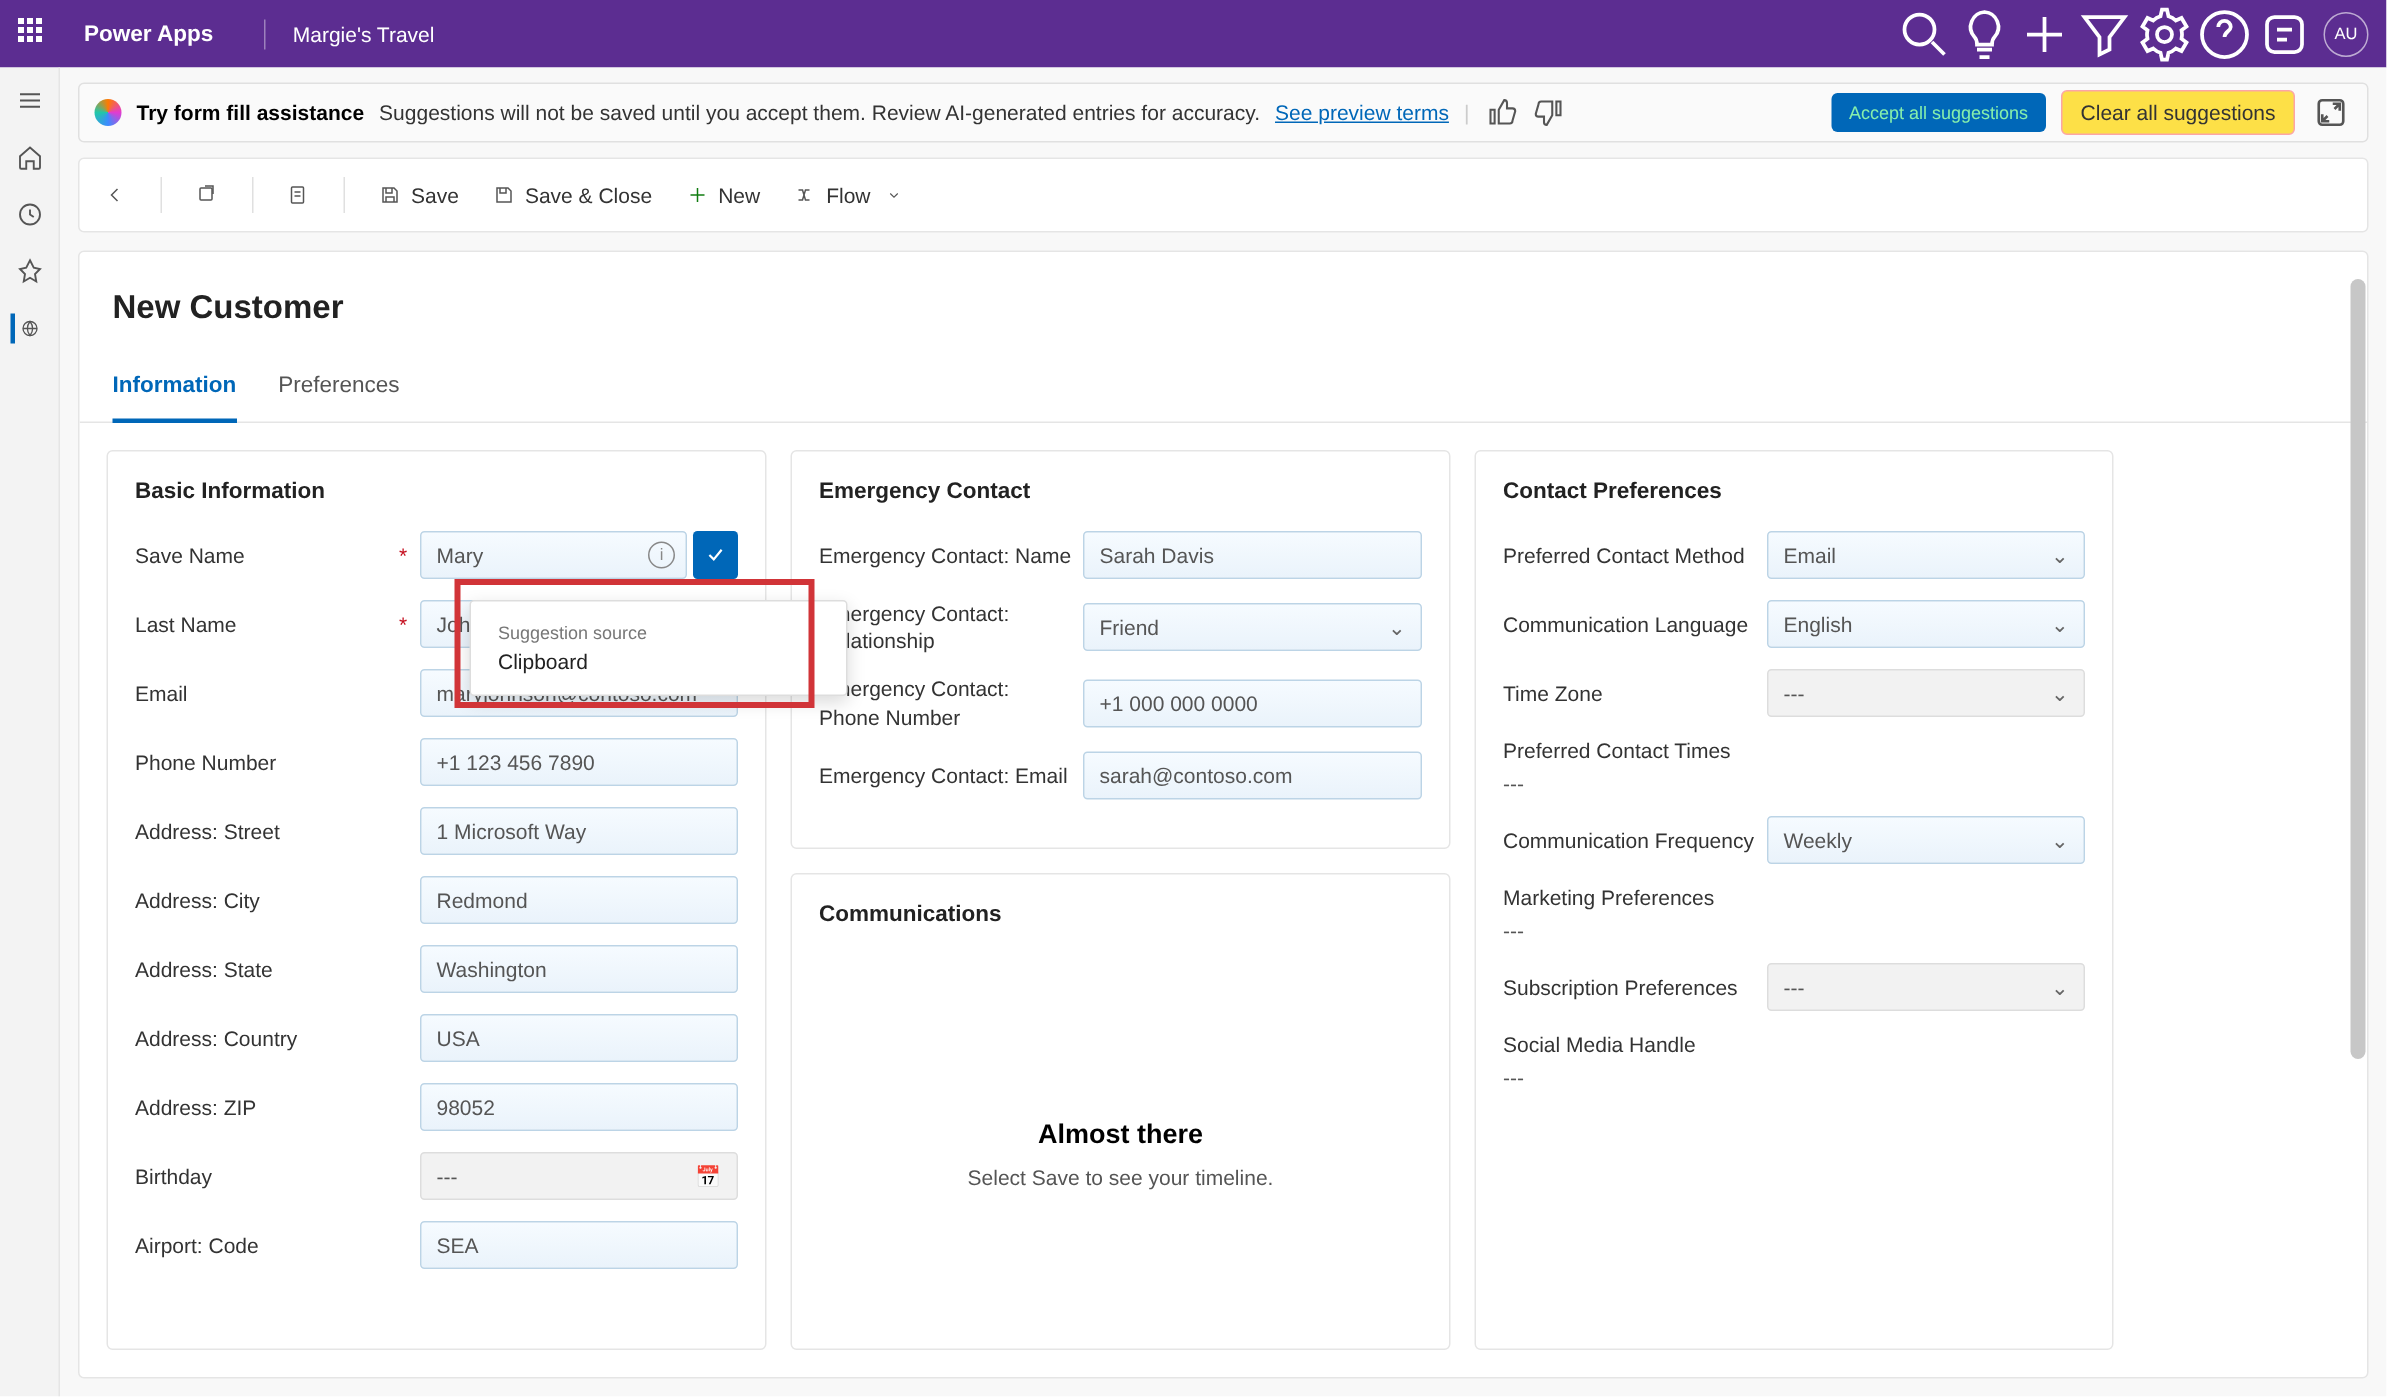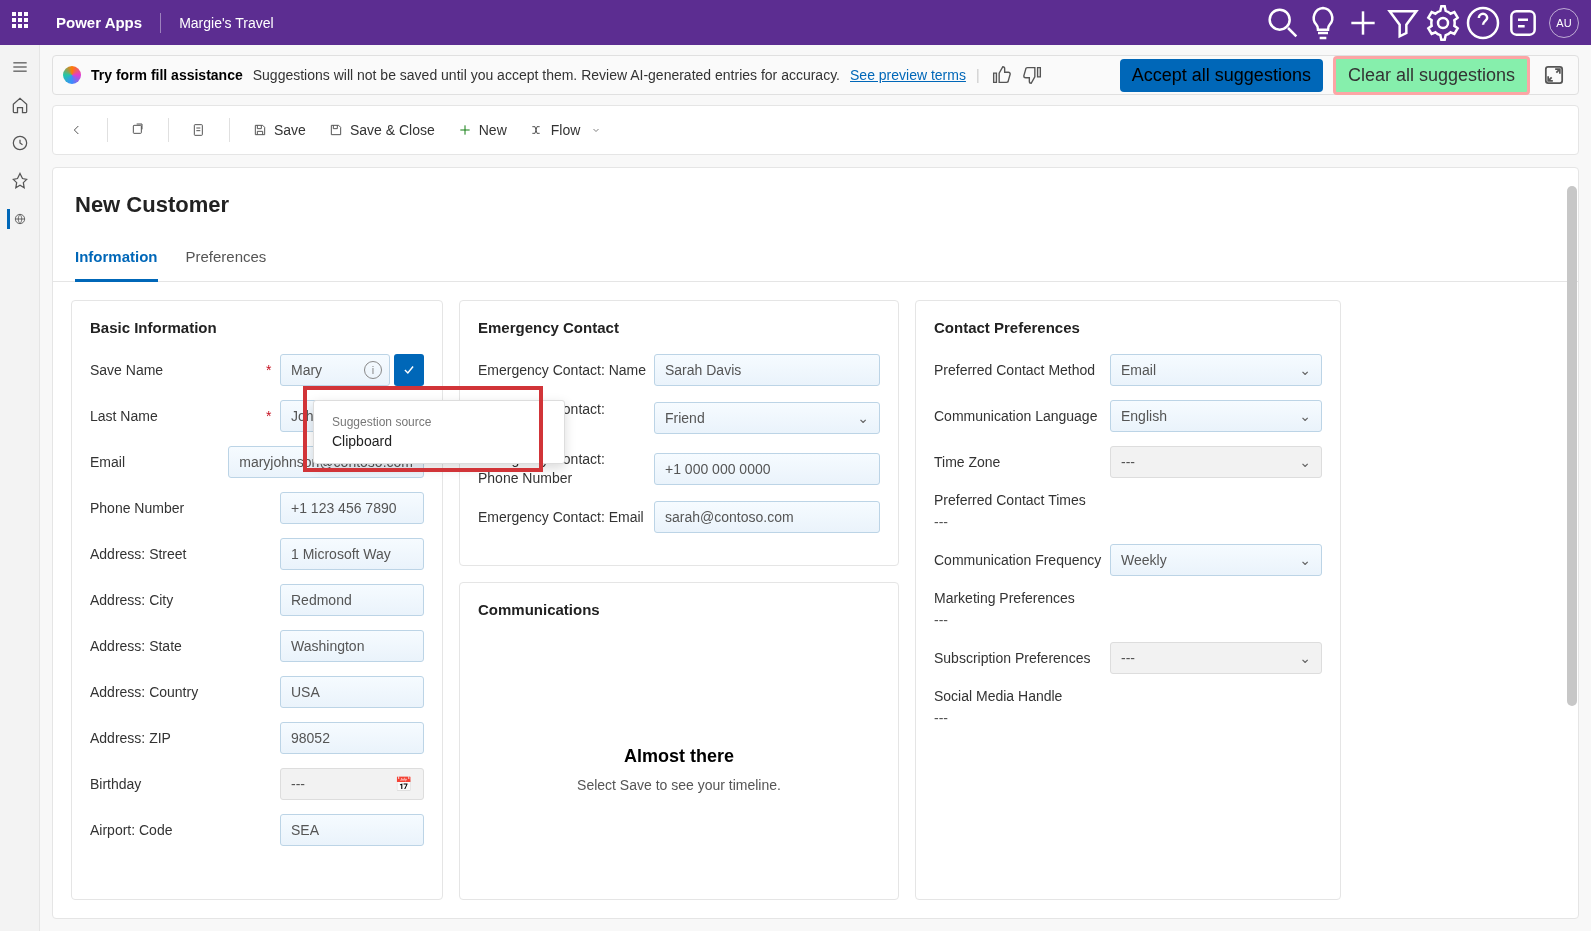--- a/index.html
+++ b/index.html
@@ -2,21 +2,21 @@
 <html><head>
 <meta charset="utf-8">
 <style>
 * { box-sizing: border-box; margin: 0; padding: 0; font-family: "Segoe UI", -apple-system, sans-serif; }
 html, body { width: 1591px; height: 931px; overflow: hidden; background: #fff; }
 
 
 .topbar { height: 45px; background: #5c2d91; display: flex; align-items: center; color: #fff; padding: 0 12px; }
 .topbar .waffle { width: 22px; height: 22px; display: grid; grid-template-columns: repeat(3,4px); grid-template-rows: repeat(3,4px); gap: 2px; margin-right: 22px; cursor: pointer; }
 .topbar .waffle span { background: #fff; }
-.topbar .app-title { font-size: 15px; font-weight: 600; margin-right: 18px; }
+.topbar .app-title { font-size: 15px; font-weight: 600; margin-right: 34px; }
 .topbar .divider { width: 1px; height: 20px; background: rgba(255,255,255,.4); margin-right: 18px; }
 .topbar .env { font-size: 14px; }
 .topbar .spacer { flex: 1; }
 .topbar .tico { width: 40px; height: 45px; display: flex; align-items: center; justify-content: center; cursor: pointer; }
 .topbar .tico svg { stroke: #fff; fill: none; stroke-width: 1.5; }
 .topbar .avatar { width: 30px; height: 30px; border: 1px solid rgba(255,255,255,.6); border-radius: 50%; display: flex; align-items: center; justify-content: center; font-size: 11px; margin-left: 6px; }
 
 
 .body-row { display: flex; height: calc(100% - 45px); }
 .leftrail { width: 40px; background: #f3f3f3; border-right: 1px solid #e5e5e5; display: flex; flex-direction: column; align-items: center; padding-top: 12px; gap: 18px; }
@@ -27,43 +27,43 @@
 
 
 .notice { height: 40px; background: #fafafa; border: 1px solid #e0e0e0; border-radius: 4px; margin: 10px 12px 0 12px; display: flex; align-items: center; padding: 0 10px; font-size: 14px; gap: 10px; }
 .notice .copilot { width: 18px; height: 18px; border-radius: 50%; background: conic-gradient(#ff7b00,#e23bd0,#3b8bff,#21c7a8,#ff7b00); }
 .notice .bold { font-weight: 600; }
 .notice .msg { color: #333; }
 .notice a { color: #0067b8; text-decoration: underline; }
 .notice .nspacer { flex: 1; }
 .notice .thumb { width: 22px; cursor:pointer; display:inline-flex; justify-content:center;}
 .notice .thumb svg{ stroke:#555; fill:none; stroke-width:1.5;}
-.notice .btn-primary { background: #0067b8; color: #000000; border: none; border-radius: 4px; padding: 6px 12px; font-size: 18px; cursor: pointer; }
-.notice .btn-secondary { background: #86efac; color: #333; border: 3px solid #fca5a5; border-radius: 4px; padding: 6px 12px; font-size: 18px; cursor: pointer; }
+.notice .btn-primary { background: #0067b8; color: #86efac; border: none; border-radius: 4px; padding: 6px 12px; font-size: 12px; cursor: pointer; }
+.notice .btn-secondary { background: #fde047; color: #333; border: 1px solid #fca5a5; border-radius: 4px; padding: 6px 12px; font-size: 14px; cursor: pointer; }
 .notice .expand { width: 28px; display:flex; justify-content:center; cursor:pointer;}
 .notice .expand svg{stroke:#555; fill:none; stroke-width:1.5;}
 
 
 .cmdbar { height: 50px; background: #fff; border: 1px solid #e5e5e5; border-radius: 4px; margin: 10px 12px 0 12px; display: flex; align-items: center; padding: 0 16px; gap: 22px; font-size: 14px; color: #333; }
 .cmdbar .cmd { display: flex; align-items: center; gap: 6px; cursor: pointer; }
 .cmdbar .vsep { width: 1px; height: 24px; background: #e0e0e0; }
 .cmdbar svg { stroke:#555; fill:none; stroke-width:1.5; width:16px; height:16px;}
 .cmdbar .cmd.new svg { stroke:#107c10; }
 
 
 .page { flex: 1; margin: 12px; background: #fff; border: 1px solid #e5e5e5; border-radius: 4px; display: flex; flex-direction: column; overflow: hidden; position: relative; }
 .page-header { padding: 24px 22px 0 22px; }
 .page-title { font-size: 22px; font-weight: 600; color: #222; }
 .tabs { display: flex; gap: 28px; margin-top: 30px; padding: 0 22px; border-bottom: 1px solid #e5e5e5; }
 .tab { font-size: 15px; color: #555; padding-bottom: 14px; cursor: pointer; }
 .tab.active { color: #0067b8; font-weight: 600; border-bottom: 3px solid #0067b8; margin-bottom: -1px; }
 
 .form-area { flex: 1; overflow: auto; padding: 18px; display: flex; gap: 16px; }
 .col { border: 1px solid #e5e5e5; border-radius: 4px; padding: 18px; background: #fff; }
-.col1 { width: 372px; }
+.col1 { width: 440px; }
 .col2 { width: 440px; display:flex; flex-direction:column; gap:16px;}
 .col2 .sub { border: 1px solid #e5e5e5; border-radius:4px; padding:18px;}
 .col3 { width: 426px; }
 .sec-title { font-size: 15px; font-weight: 600; margin-bottom: 18px; color: #222; }
 
 .field { display: flex; align-items: center; margin-bottom: 14px; gap: 6px; }
 .field label { width: 170px; font-size: 14px; color: #333; }
 .field .req { color: #c50f1f; font-size: 14px; width: 8px; }
 .field .noreq { width: 8px; }
 .field .control { flex: 1; position: relative; }

